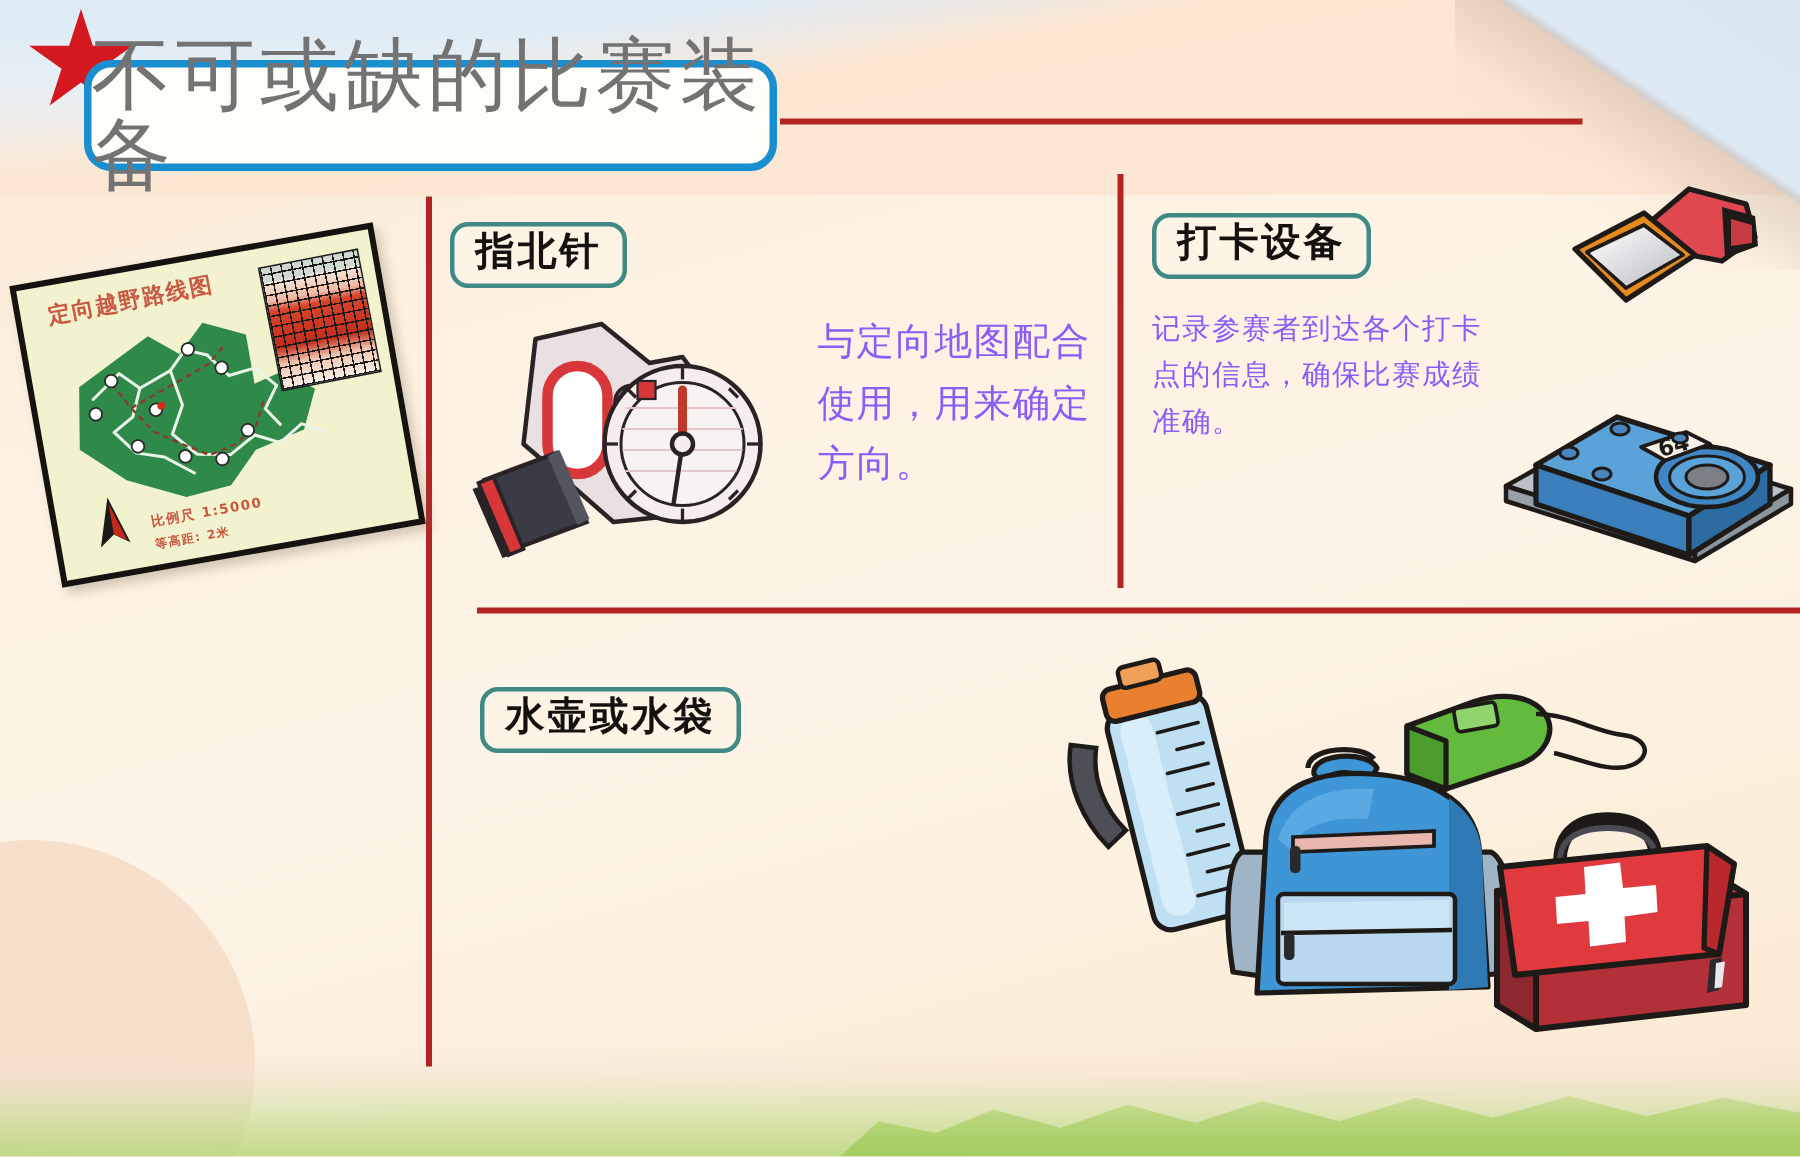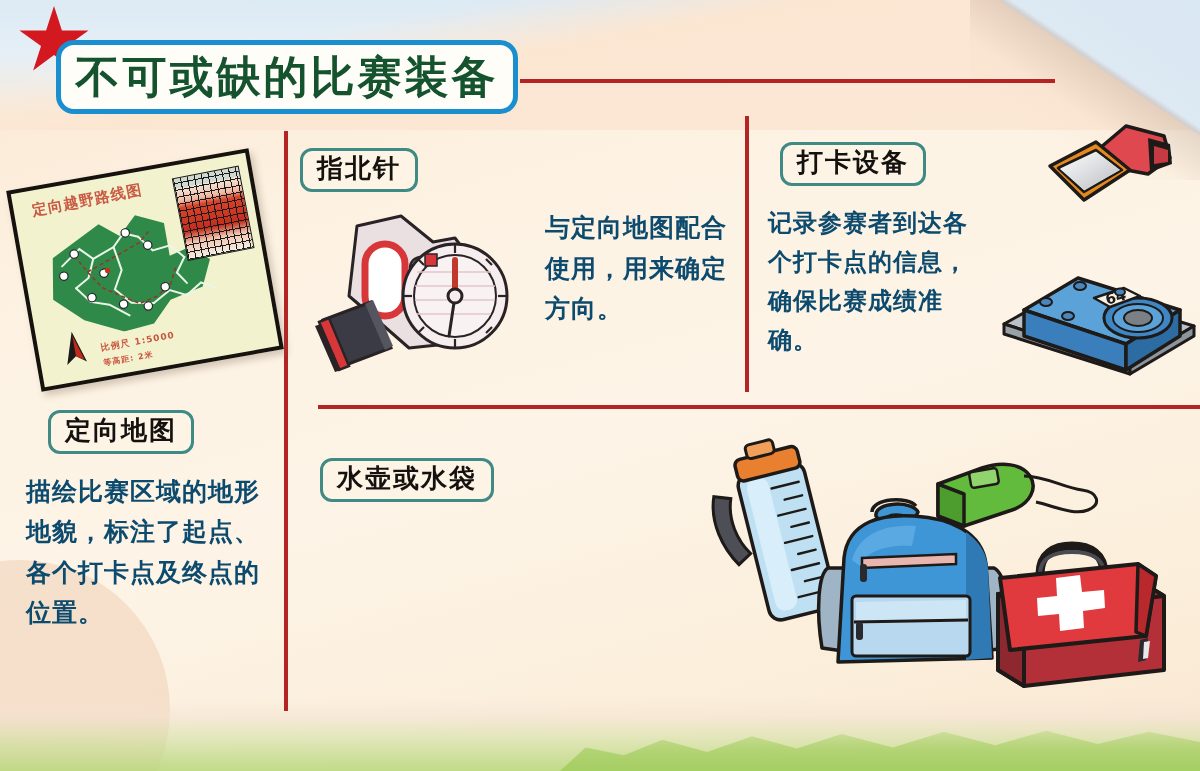--- a/index.html
+++ b/index.html
@@ -29,35 +29,35 @@
     background:linear-gradient(180deg,rgba(196,221,140,0) 0%,rgba(174,210,110,.85) 60%,rgba(163,205,96,.95) 100%);
     clip-path:polygon(0% 100%,4% 58%,10% 72%,16% 44%,23% 66%,30% 38%,37% 60%,44% 34%,52% 58%,60% 30%,68% 54%,76% 28%,84% 52%,92% 30%,100% 48%,100% 100%);}
 
   
   .star{position:absolute;left:18px;top:6px;width:72px;height:70px;background:#d31820;
     clip-path:polygon(50% 0%,61% 35%,98% 35%,68% 57%,79% 92%,50% 70%,21% 92%,32% 57%,2% 35%,39% 35%);
     z-index:3;}
   .title-box{position:absolute;left:56px;top:40px;width:452px;height:64px;
     background:#fffdf8;border:5px solid #1a8fd0;border-radius:18px;
     display:flex;align-items:center;justify-content:center;z-index:4;}
-  .title-text{font-size:44px;font-weight:bold;color:#14532d;letter-spacing:3px;line-height:1;
+  .title-text{font-size:53px;font-weight:normal;color:#737373;letter-spacing:3px;line-height:1;
     font-family:"DejaVu Sans","Liberation Sans",sans-serif;}
   .title-rule{position:absolute;left:520px;top:79px;width:535px;height:4px;background:#b52424;z-index:3;}
 
   
   .v-div-1{position:absolute;left:284px;top:131px;width:4px;height:580px;background:#b52424;z-index:3;}
   .v-div-2{position:absolute;left:745px;top:116px;width:4px;height:276px;background:#b52424;z-index:3;}
   .h-div{position:absolute;left:318px;top:405px;width:882px;height:4px;background:#b52424;z-index:3;}
 
   
   .badge{display:inline-flex;align-items:center;justify-content:flex-start;
     background:#fdf4e6;border:3px solid #3f8a84;border-radius:12px;
-    padding:3px 14px 6px 14px;box-sizing:border-box;}
+    padding:3px 14px 6px 14px;box-sizing:border-box;font-family:Liberation Serif, serif;}
   .badge span{font-size:26px;font-weight:bold;color:#14110f;letter-spacing:2px;line-height:1.1;}
-  .body-text{color:#0c4a6e;font-weight:bold;letter-spacing:1px;}
+  .body-text{color:#8b5cf6;font-weight:normal;letter-spacing:1px;}
 
   .sec{position:absolute;z-index:5;}
 
   
   #sec-map-img{left:8px;top:150px;width:270px;height:230px;}
   
   .map-card{position:absolute;left:14px;top:18px;width:238px;height:196px;
     background:#f2f2cf;border:4px solid #15120f;transform:rotate(-10deg);overflow:hidden;
     box-shadow:3px 5px 7px rgba(120,95,75,.3);}
   .map-title{position:absolute;left:18px;top:10px;font-size:15px;font-weight:bold;color:#c95a43;
@@ -81,22 +81,22 @@
   #sec-map-text .body-text{margin-top:18px;font-size:25px;line-height:1.62;}
 
   
   #sec-compass{left:300px;top:148px;width:440px;height:240px;}
   #sec-compass .badge{position:absolute;left:0;top:0;}
   #sec-compass .body-text{position:absolute;left:245px;top:60px;width:200px;font-size:25px;line-height:1.62;}
   .compass-art{position:absolute;left:5px;top:52px;width:240px;height:190px;}
 
   
   #sec-punch{left:768px;top:142px;width:430px;height:250px;}
-  #sec-punch .badge{position:absolute;left:12px;top:0;}
-  #sec-punch .body-text{position:absolute;left:0;top:62px;width:222px;font-size:24px;line-height:1.62;}
+  #sec-punch .badge{position:absolute;left:0;top:0;}
+  #sec-punch .body-text{position:absolute;left:0;top:62px;width:222px;font-size:19px;line-height:1.62;}
   .sicard-art{position:absolute;left:262px;top:-30px;width:160px;height:120px;}
   .sistation-art{position:absolute;left:230px;top:98px;width:205px;height:140px;}
 
   
   #sec-other{left:318px;top:458px;width:870px;height:250px;}
   #sec-other .badge{position:absolute;left:2px;top:0;}
   #sec-other .body-text{position:absolute;left:0;top:60px;width:380px;font-size:25px;line-height:1.62;}
   .gear-art{position:absolute;left:390px;top:-30px;width:490px;height:280px;}
 
   svg{display:block;overflow:visible;}
@@ -159,26 +159,20 @@
       </svg>
       <svg class="map-north" viewBox="0 0 30 48">
         <polygon points="14,2 24,34 14,27 4,34" fill="#1a1a1a"></polygon>
         <polygon points="14,6 14,27 22,32" fill="#c3281b"></polygon>
       </svg>
       <div class="map-scale">比例尺 1:5000</div>
       <div class="map-contour">等高距: 2米</div>
     </div>
   </div>
 
-  <div class="sec" id="sec-map-text">
-    <div class="badge">
-      <span>定向地图</span>
-    </div>
-    <div class="body-text">描绘比赛区域的地形地貌，标注了起点、各个打卡点及终点的位置。</div>
-  </div>
 
   <div class="sec" id="sec-compass">
     <div class="badge">
       <span>指北针</span>
     </div>
     <svg class="compass-art" viewBox="0 0 240 190">
 
       <path d="M52 26 L96 16 L128 42 L150 38 L168 62 L168 116 L142 144 L104 148 L72 120 L44 96 Z" fill="#eadfe1" stroke="#2a2326" stroke-width="3" stroke-linejoin="round"></path>
 
       <rect x="60" y="44" width="40" height="72" rx="20" fill="#ffffff" stroke="#d8373a" stroke-width="7"></rect>

